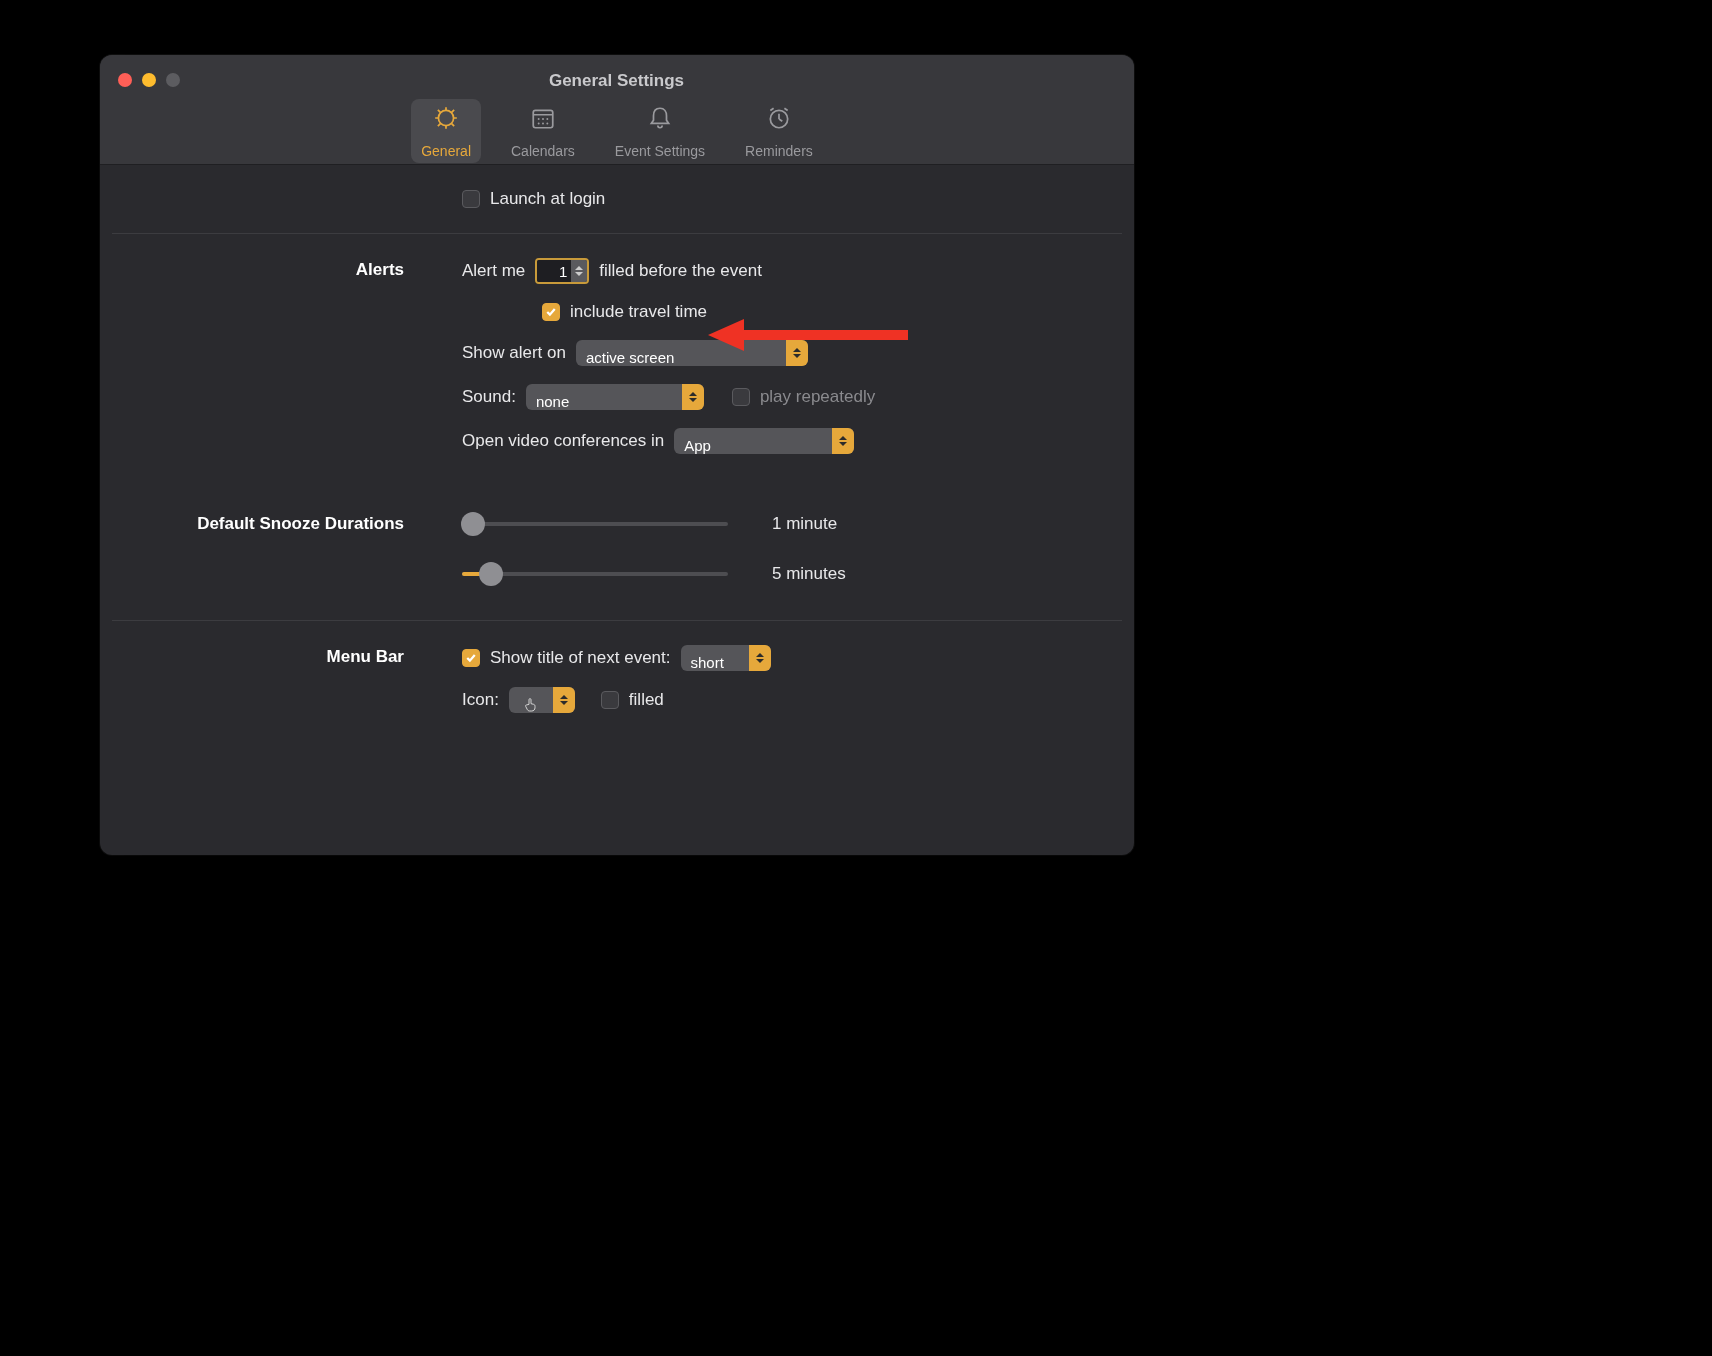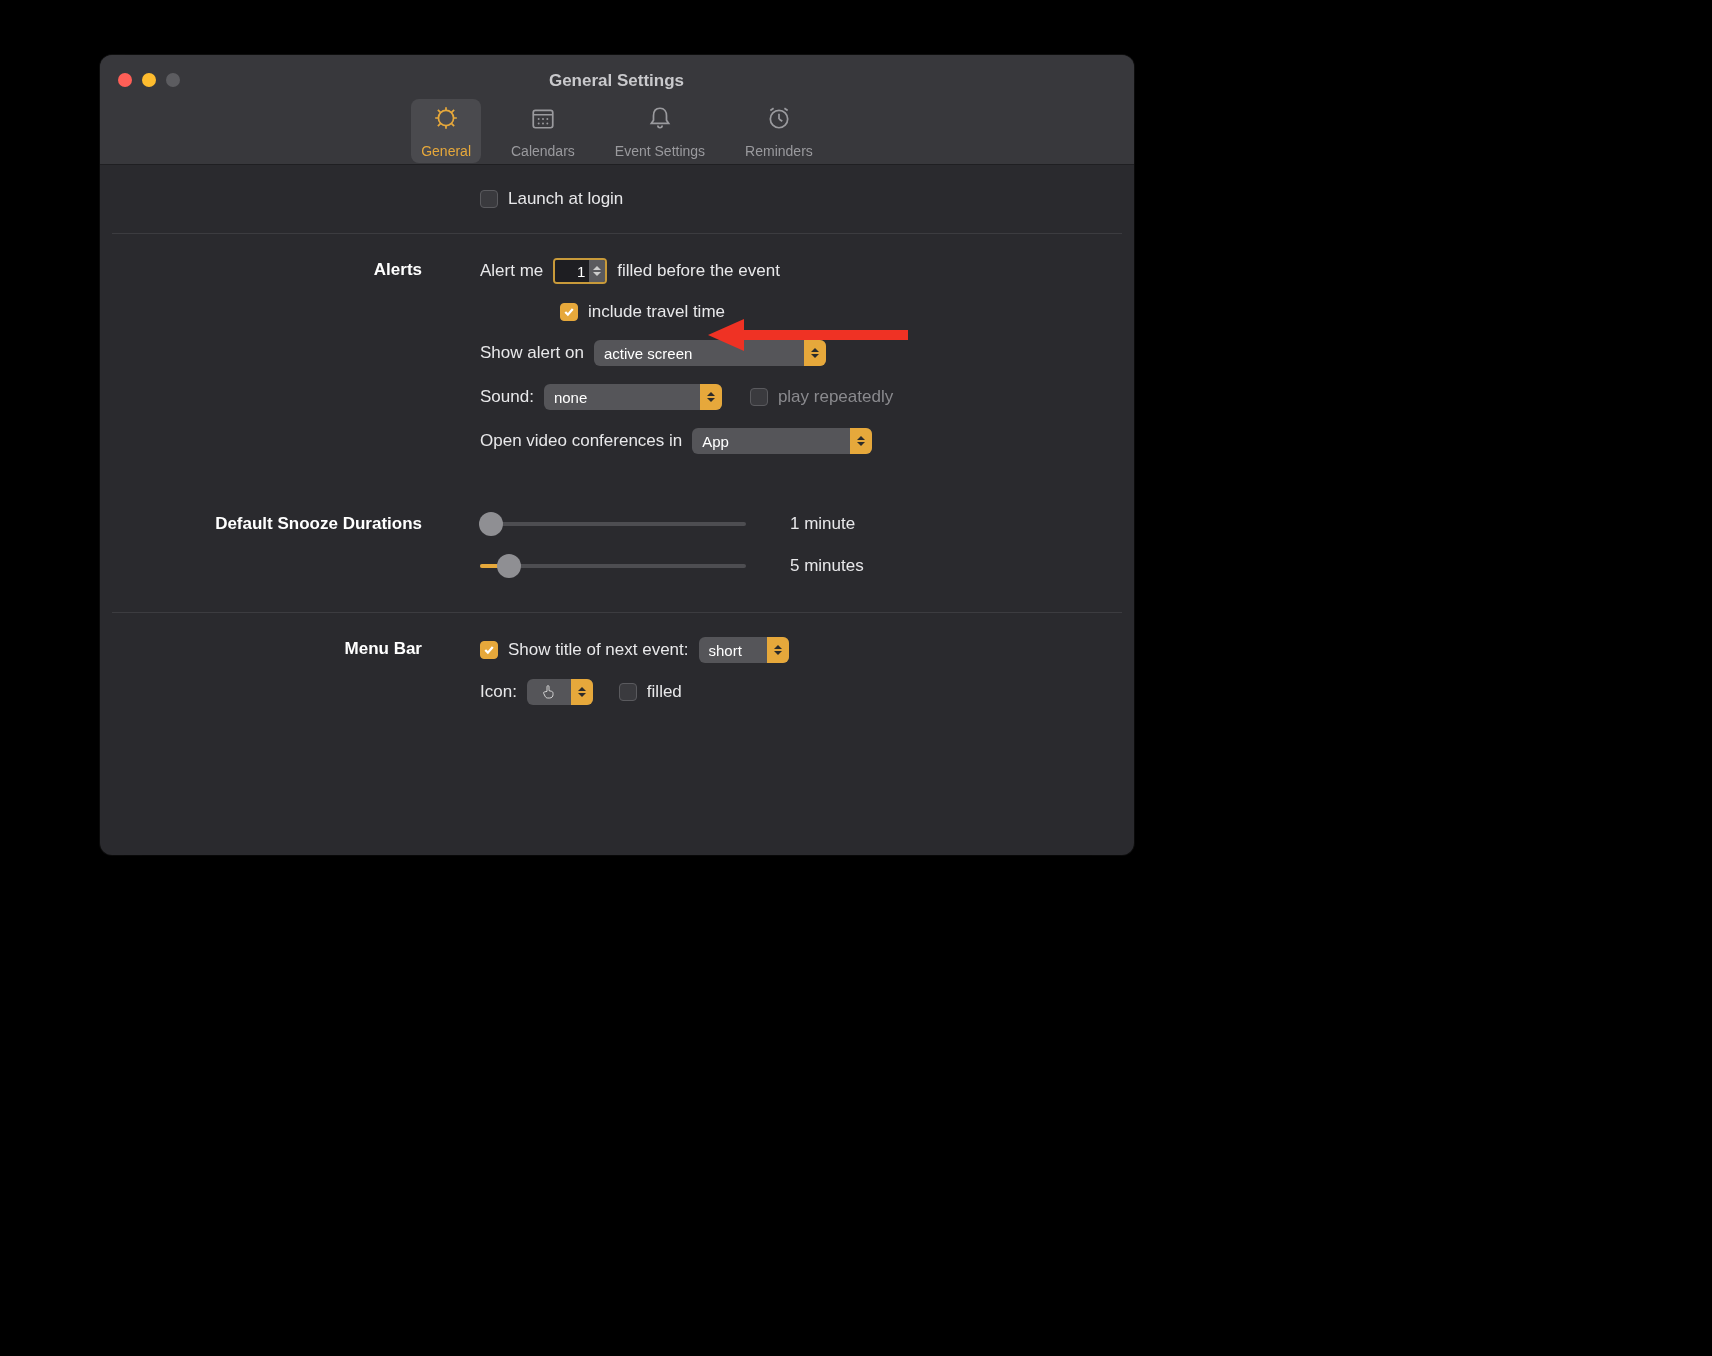--- a/index.html
+++ b/index.html
@@ -87,21 +87,20 @@
   }
   .section-label {
     width: 322px;
     text-align: right;
     font-weight: 600;
     font-size: 17px;
     color: #fff;
     padding-right: 18px;
     padding-top: 2px;
     flex-shrink: 0;
-    margin-left: 18px;
   }
   .section-body {
     flex: 1;
     display: flex;
     flex-direction: column;
     gap: 18px;
   }
   .row {
     display: flex;
     align-items: center;
@@ -157,21 +156,21 @@
     justify-content: center;
     align-items: center;
   }
   .stepper .arrows .a { width:0;height:0;border-left:4px solid transparent;border-right:4px solid transparent; }
   .stepper .arrows .up { border-bottom:4px solid #ccc; margin-bottom:2px; }
   .stepper .arrows .down { border-top:4px solid #ccc; }
 
   
   .popup {
     display: inline-flex;
-    align-items: center;
+    align-items: flex-end;
     height: 26px;
     background: #555559;
     border-radius: 6px;
     overflow: hidden;
     color: #fff;
     font-size: 15px;
   }
   .popup .val {
     padding: 0 10px;
   }
@@ -356,21 +355,21 @@
                 <span class="t"></span>
                 <span class="b"></span>
               </span>
           </span>
         </div>
       </div>
     </div>
 
     <div class="section" style="padding-top:34px;padding-bottom:34px;">
       <div class="section-label">Default Snooze Durations</div>
-      <div class="section-body" style="gap:18px;">
+      <div class="section-body" style="gap:26px;">
         <div class="row">
           <span class="slider">
             <span class="track"></span>
             <span class="fill" style="width:0%;"></span>
             <span class="thumb" style="left:4%;"></span>
           </span>
           <span style="width:24px"></span>
           <span class="lbl">1 minute</span>
         </div>
         <div class="row">

